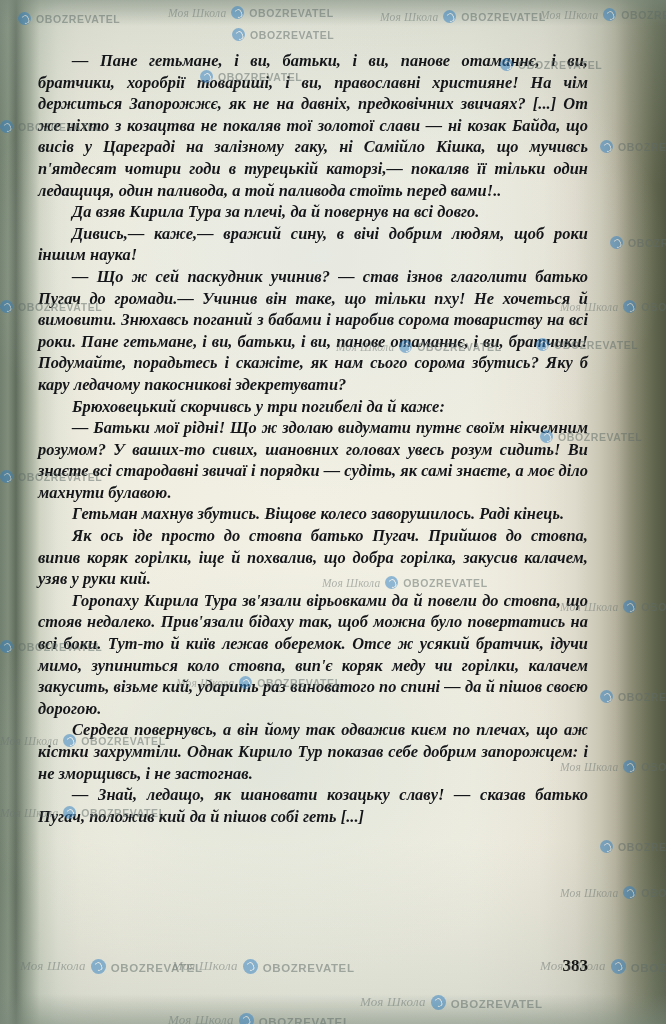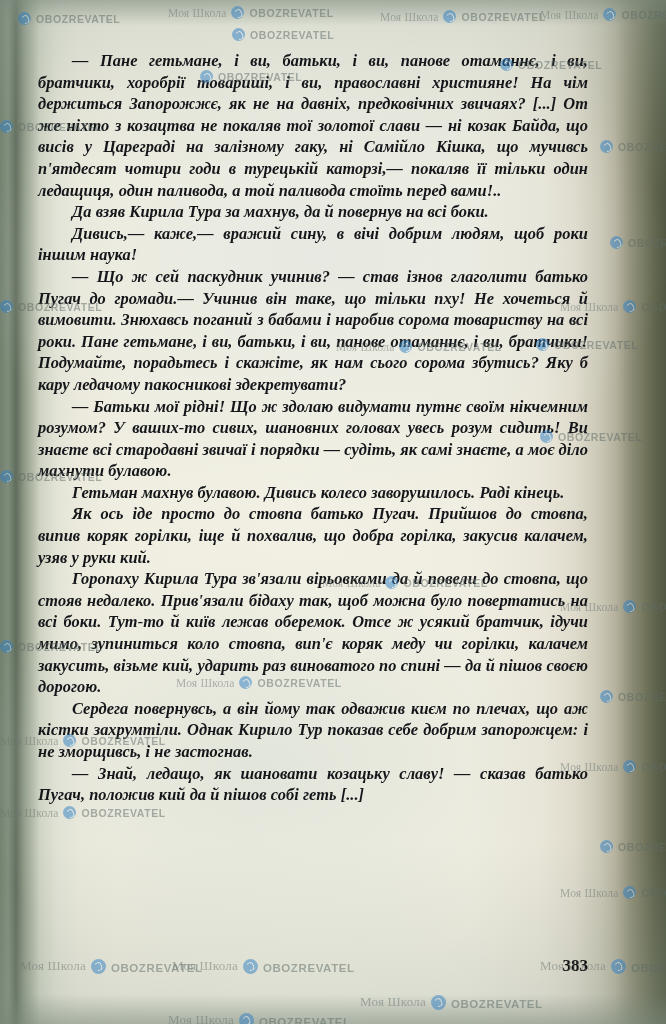--- a/index.html
+++ b/index.html
@@ -99,20 +99,21 @@
   .wm {
     position: absolute;
     display: flex;
     align-items: flex-end;
     gap: 5px;
     white-space: nowrap;
     opacity: 0.5;
   }
   .wm .wm-school {
     font-family: "Liberation Serif", serif;
+    font-style: italic;
     font-size: 11.5px;
     color: #6a7470;
     letter-spacing: 0.2px;
   }
   .wm .wm-logo {
     width: 13px;
     height: 13px;
     border-radius: 50%;
     background: #2f7fc4;
     position: relative;
@@ -143,25 +144,26 @@
 </style>
 </head>
 <body>
 
 <div id="page">
   <div class="edge-top"></div>
   <div class="edge-bottom"></div>
 
   <div class="text-column">
     <p class="para dash">— Пане гетьмане, і ви, батьки, і ви, панове отаманнє, і ви, братчики, хоробрії товариші, і ви, православні християне! На чім держиться Запорожжє, як не на давніх, предковічних звичаях? [...] От же ніхто з козацтва не покаляв тої золотої слави — ні козак Байда, що висів у Цареграді на залізному гаку, ні Самійло Кішка, що мучивсь п'ятдесят чотири годи в турецькій каторзі,— покаляв її тільки один ледащиця, один паливода, а той паливода стоїть перед вами!..</p>
-    <p class="para">Да взяв Кирила Тура за махнув, да й повернув на всі боки.</p>
+    <p class="para">Да взяв Кирила Тура за плечі, да й повернув на всі довго.</p>
     <p class="para">Дивись,— каже,— вражий сину, в вічі добрим людям, щоб роки іншим наука!</p>
     <p class="para dash">— Що ж сей паскудник учинив? — став ізнов глаголити батько Пугач до громади.— Учинив він таке, що тільки пху! Не хочеться й вимовити. Знюхавсь поганий з бабами і наробив сорома товариству на всі роки. Пане гетьмане, і ви, батьки, і ви, панове отаманнє, і ви, братчики! Подумайте, порадьтесь і скажіте, як нам сього сорома збутись? Яку б кару ледачому пакосникові здекретувати?</p>
+    <p class="para">Брюховецький скорчивсь у три погибелі да й каже:</p>
     <p class="para dash">— Батьки мої рідні! Що ж здолаю видумати путнє своїм нікчемним розумом? У ваших-то сивих, шановних головах увесь розум сидить! Ви знаєте всі стародавні звичаї і порядки — судіть, як самі знаєте, а моє діло махнути булавою.</p>
-    <p class="para">Гетьман махнув булавою. Дивись колесо заворушилось. Раді кінець.</p>
+    <p class="para">Гетьман махнув збутись. Віщове колесо заворушилось. Раді кінець.</p>
     <p class="para">Як ось іде просто до стовпа батько Пугач. Прийшов до стовпа, випив коряк горілки, іще й похвалив, що добра горілка, закусив калачем, узяв у руки кий.</p>
     <p class="para">Горопаху Кирила Тура зв'язали вірьовками да й повели до стовпа, що стояв недалеко. Прив'язали бідаху так, щоб можна було повертатись на всі боки. Тут-то й київ лежав оберемок. Отсе ж усякий братчик, ідучи мимо, зупиниться коло стовпа, вип'є коряк меду чи горілки, калачем закусить, візьме кий, ударить раз виноватого по спині — да й пішов своєю дорогою.</p>
     <p class="para">Сердега повернувсь, а він йому так одважив києм по плечах, що аж кістки захрумтіли. Однак Кирило Тур показав себе добрим запорожцем: і не зморщивсь, і не застогнав.</p>
     <p class="para dash">— Знай, ледащо, як шановати козацьку славу! — сказав батько Пугач, положив кий да й пішов собі геть [...]</p>
   </div>
 
   <div class="page-number">383</div>
 
   <div class="wm-layer" id="wm-layer">
       <div class="wm" style="left: 18px; top: 12px;">

